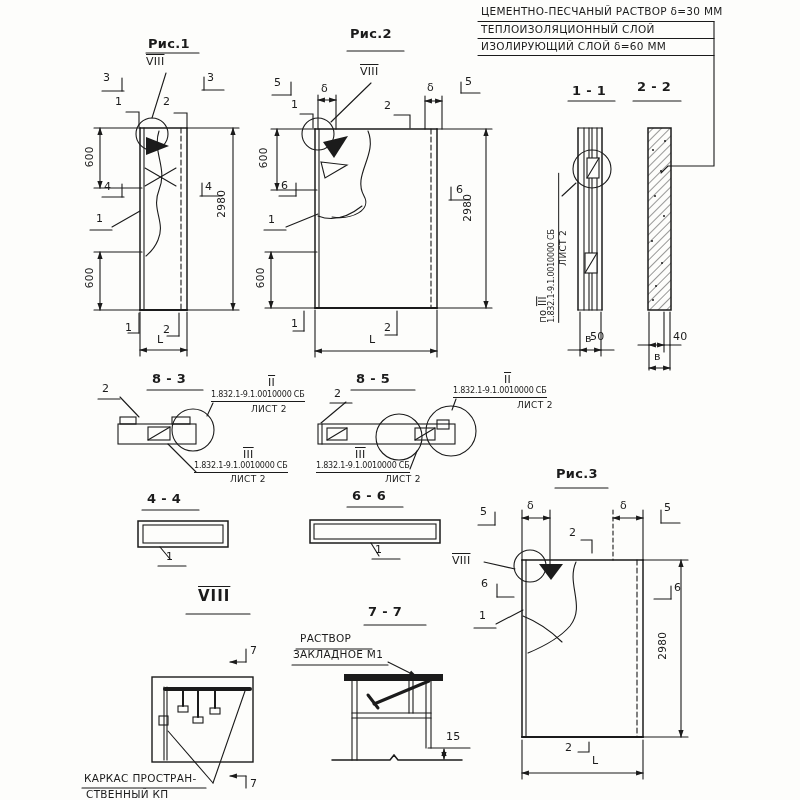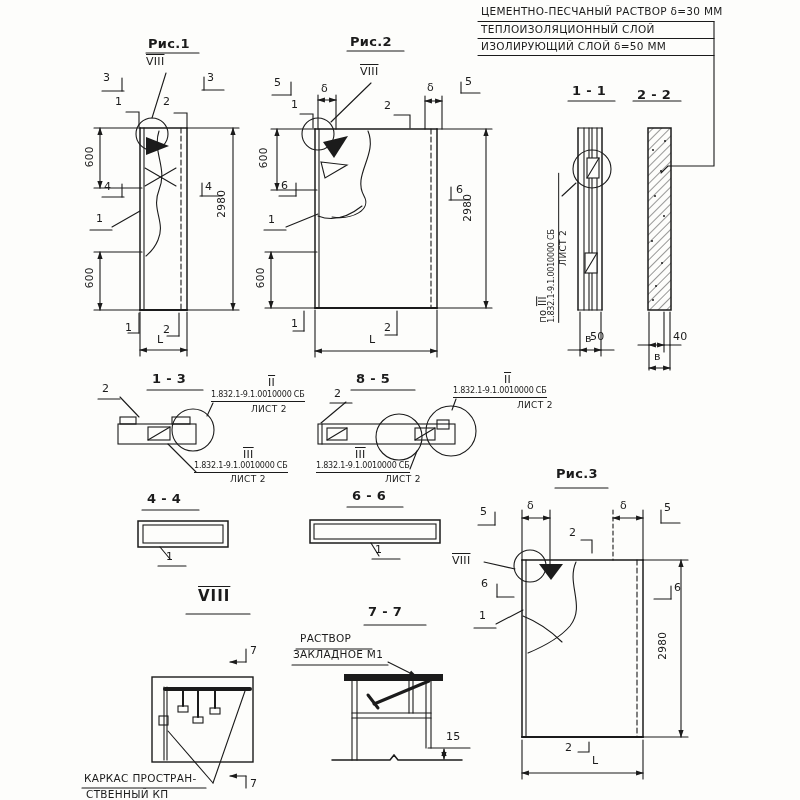--- a/index.html
+++ b/index.html
@@ -321,69 +321,69 @@
     <line x1="374" y1="704" x2="429" y2="681" stroke-width="3"></line>
     <line x1="368" y1="695" x2="378" y2="708" stroke-width="3"></line>
     <path d="M332,760 L390,760 L394,755 L398,760 L462,760" stroke-width="1.5"></path>
     <line x1="428" y1="748" x2="470" y2="748"></line>
     <line x1="444" y1="749" x2="444" y2="759" marker-start="url(#ar)" marker-end="url(#ar)"></line>
   </g>
 </svg>
 
 <span class="t s10" style="left:481px;top:6px">ЦЕМЕНТНО-ПЕСЧАНЫЙ РАСТВОР δ=30 ММ</span>
 <span class="t s10" style="left:481px;top:24px">ТЕПЛОИЗОЛЯЦИОННЫЙ СЛОЙ</span>
-<span class="t s10" style="left:481px;top:41px">ИЗОЛИРУЮЩИЙ СЛОЙ δ=50 ММ</span>
+<span class="t s10" style="left:481px;top:41px">ИЗОЛИРУЮЩИЙ СЛОЙ δ=60 ММ</span>
 
 <span class="t s13" style="left:148px;top:37px">Рис.1</span>
 <span class="t ov" style="left:146px;top:56px">VIII</span>
 <span class="t" style="left:103px;top:72px">3</span>
 <span class="t" style="left:207px;top:72px">3</span>
 <span class="t" style="left:115px;top:96px">1</span>
 <span class="t" style="left:163px;top:96px">2</span>
 <span class="t rot" style="left:70px;top:151px">600</span>
 <span class="t" style="left:104px;top:181px">4</span>
 <span class="t" style="left:205px;top:181px">4</span>
 <span class="t" style="left:96px;top:213px">1</span>
 <span class="t rot" style="left:70px;top:272px">600</span>
 <span class="t rot" style="left:202px;top:198px">2980</span>
 <span class="t" style="left:125px;top:322px">1</span>
 <span class="t" style="left:163px;top:324px">2</span>
 <span class="t" style="left:157px;top:334px">L</span>
 
-<span class="t s13" style="left:350px;top:35px">Рис.2</span>
+<span class="t s13" style="left:350px;top:27px">Рис.2</span>
 <span class="t ov" style="left:360px;top:66px">VIII</span>
 <span class="t" style="left:274px;top:77px">5</span>
 <span class="t" style="left:321px;top:83px">δ</span>
 <span class="t" style="left:291px;top:99px">1</span>
 <span class="t" style="left:384px;top:100px">2</span>
 <span class="t" style="left:427px;top:82px">δ</span>
 <span class="t" style="left:465px;top:76px">5</span>
 <span class="t rot" style="left:244px;top:152px">600</span>
 <span class="t" style="left:281px;top:180px">6</span>
 <span class="t" style="left:456px;top:184px">6</span>
 <span class="t" style="left:268px;top:214px">1</span>
 <span class="t rot" style="left:241px;top:272px">600</span>
 <span class="t rot" style="left:448px;top:202px">2980</span>
 <span class="t" style="left:291px;top:318px">1</span>
 <span class="t" style="left:384px;top:322px">2</span>
 <span class="t" style="left:369px;top:334px">L</span>
 
 <span class="t s13" style="left:572px;top:84px">1 - 1</span>
-<span class="t s13" style="left:637px;top:88px">2 - 2</span>
+<span class="t s13" style="left:637px;top:80px">2 - 2</span>
 <div class="t rotblock" style="left:478px;top:232px">
   <div class="ln1"><span>по </span><span class="ov">III</span></div>
   <div class="s8 ub">1.832.1-9.1.0010000 СБ</div>
   <div class="ln3">ЛИСТ 2</div>
 </div>
 <span class="t" style="left:585px;top:333px">в</span>
 <span class="t" style="left:590px;top:331px">50</span>
 <span class="t" style="left:673px;top:331px">40</span>
 <span class="t" style="left:654px;top:351px">в</span>
 
-<span class="t s13" style="left:152px;top:372px">1 - 3</span>
+<span class="t s13" style="left:152px;top:372px">8 - 3</span>
 <span class="t" style="left:102px;top:383px">2</span>
 <span class="t ov" style="left:268px;top:377px">II</span>
 <span class="t s8 ub" style="left:211px;top:391px">1.832.1-9.1.0010000 СБ</span>
 <span class="t s9" style="left:251px;top:405px">ЛИСТ 2</span>
 <span class="t ov" style="left:243px;top:449px">III</span>
 <span class="t s8 ub" style="left:194px;top:462px">1.832.1-9.1.0010000 СБ</span>
 <span class="t s9" style="left:230px;top:475px">ЛИСТ 2</span>
 
 <span class="t s13" style="left:356px;top:372px">8 - 5</span>
 <span class="t" style="left:334px;top:388px">2</span>

